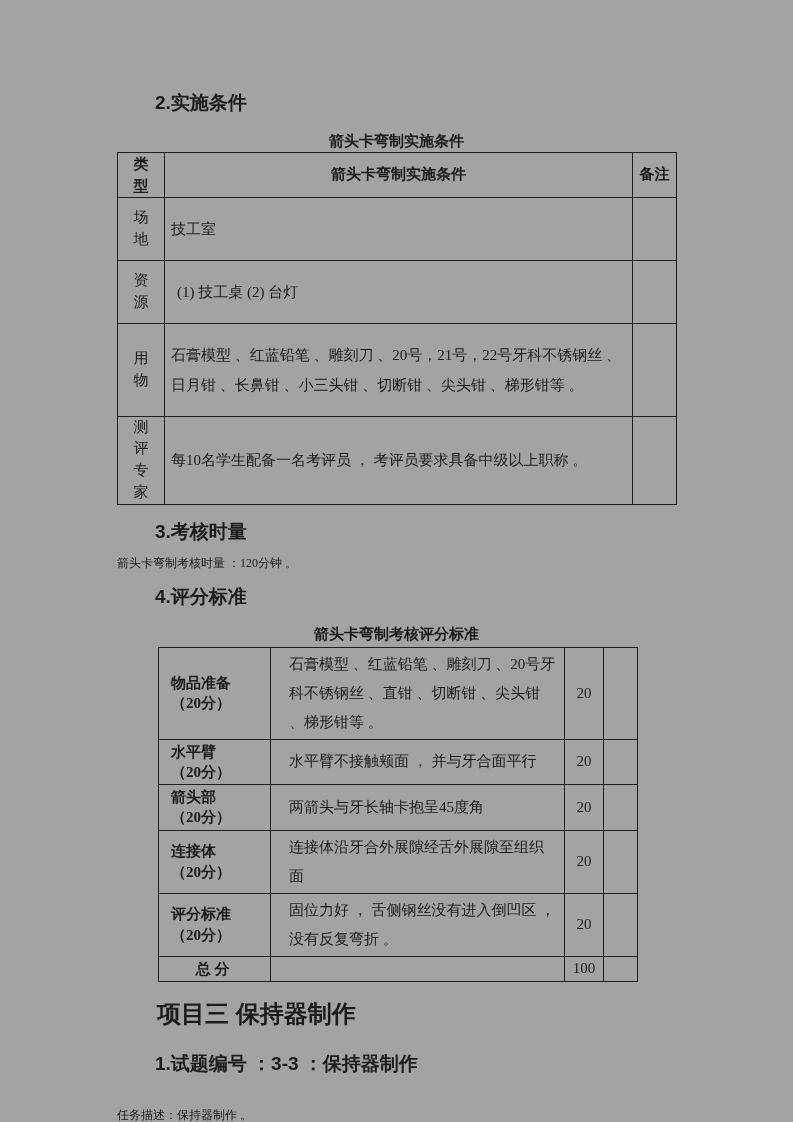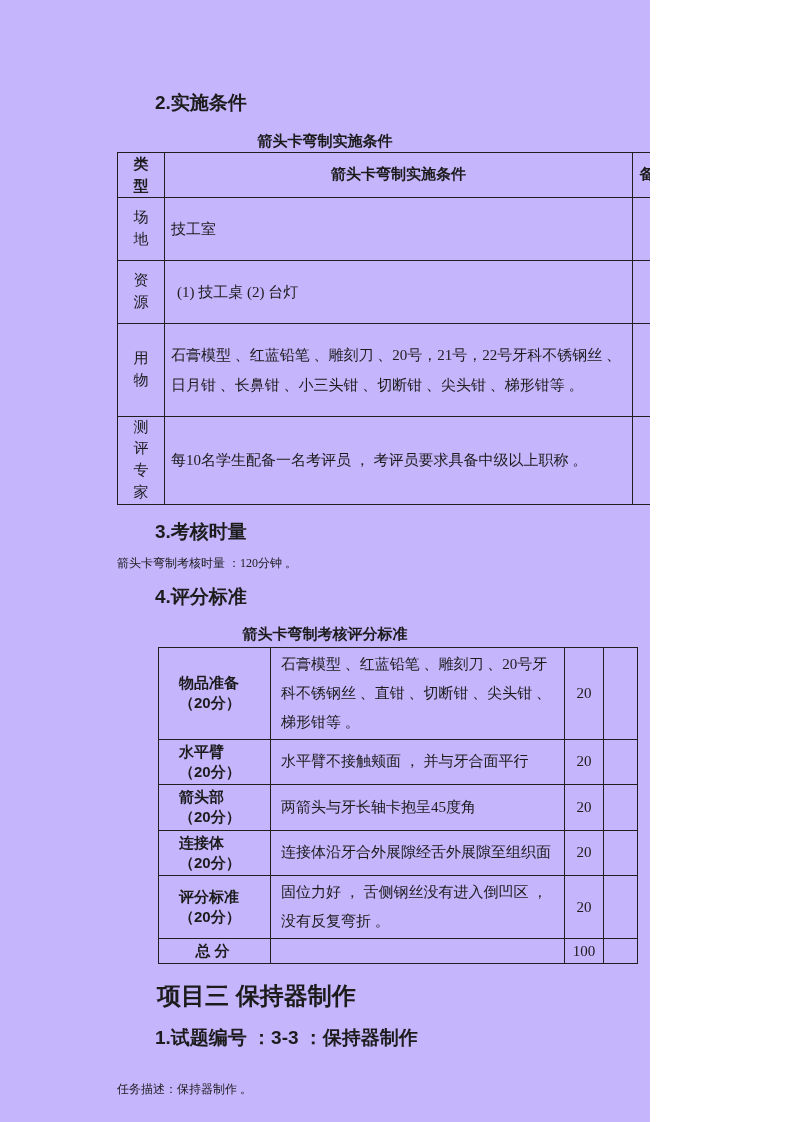--- a/index.html
+++ b/index.html
@@ -1,19 +1,19 @@
 <!DOCTYPE html>
 <html><head>
 <meta charset="utf-8">
 <style>
   html,body{margin:0;padding:0;background:#ffffff;}
   .page{
     position:relative;
-    width:650px;height:1122px;
-    background:#c4b5fd;
+    width:793px;height:1122px;
+    background:#a3a3a3;
     box-sizing:border-box;
     padding:92px 117px 0 117px;
     overflow:hidden;
     font-family:"Liberation Serif","DejaVu Serif",serif;
     color:#1c1c1c;
   }
   
   .h-sec{
     font-family:"Liberation Sans","DejaVu Sans",sans-serif;
     font-weight:bold;
@@ -21,21 +21,21 @@
     line-height:21px;
     margin:0 0 0 38px;
   }
   .h-proj{
     font-family:"Liberation Sans","DejaVu Sans",sans-serif;
     font-weight:bold;
     font-size:24px;
     line-height:22px;
     margin:21px 0 0 40px;
   }
-  .h-exam{margin-top:20px;}
+  .h-exam{margin-top:28px;}
   .tbl-title{
     font-family:"Liberation Sans","DejaVu Sans",sans-serif;
     font-weight:bold;
     font-size:15px;
     line-height:19px;
     text-align:center;
   }
   .para{
     font-size:12px;
     line-height:19px;
@@ -80,27 +80,27 @@
   .t-score col.c2{width:294px;}
   .t-score col.c3{width:39px;}
   .t-score col.c4{width:34px;}
   .t-score td.sc-head{
     font-family:"Liberation Sans","DejaVu Sans",sans-serif;
     font-weight:bold;
     text-align:center;
     line-height:1.2;
   }
   .t-score td.sc-name{
-    font-family:Liberation Sans, sans-serif;
-    font-weight:bold;
-    padding:2px 4px 2px 20px;
+    font-family:Liberation Serif, serif;
+    font-weight:bold;
+    padding:2px 4px 2px 12px;
     line-height:1.35;
   }
   .t-score td.sc-name.center{text-align:center;padding-left:0;margin-top:48px;}
-  .t-score td.sc-req{padding:2px 6px 2px 10px;line-height:29px;}
+  .t-score td.sc-req{padding:2px 6px 2px 18px;line-height:29px;}
   .t-score td.sc-val{text-align:center;}
   
   .mt-title1{margin-top:18px;}
   .mt-sec3{margin-top:16px;}
   .mt-para1{margin-top:12px;}
   .mt-sec4{margin-top:13px;}
   .mt-title2{margin-top:17px;}
   .mt-task{margin-top:32px;}
   .mt-impl2{margin-top:25px;}
 </style>

